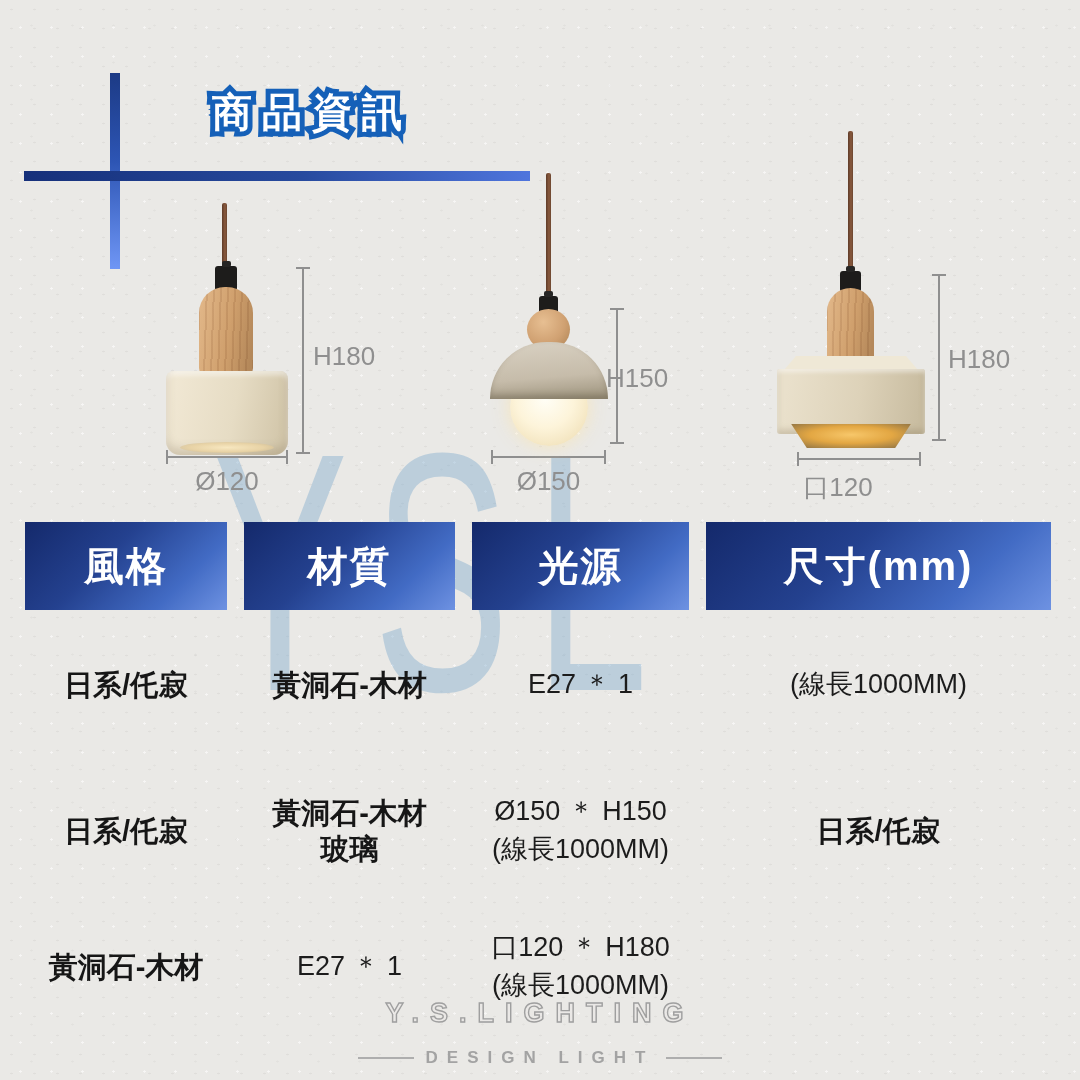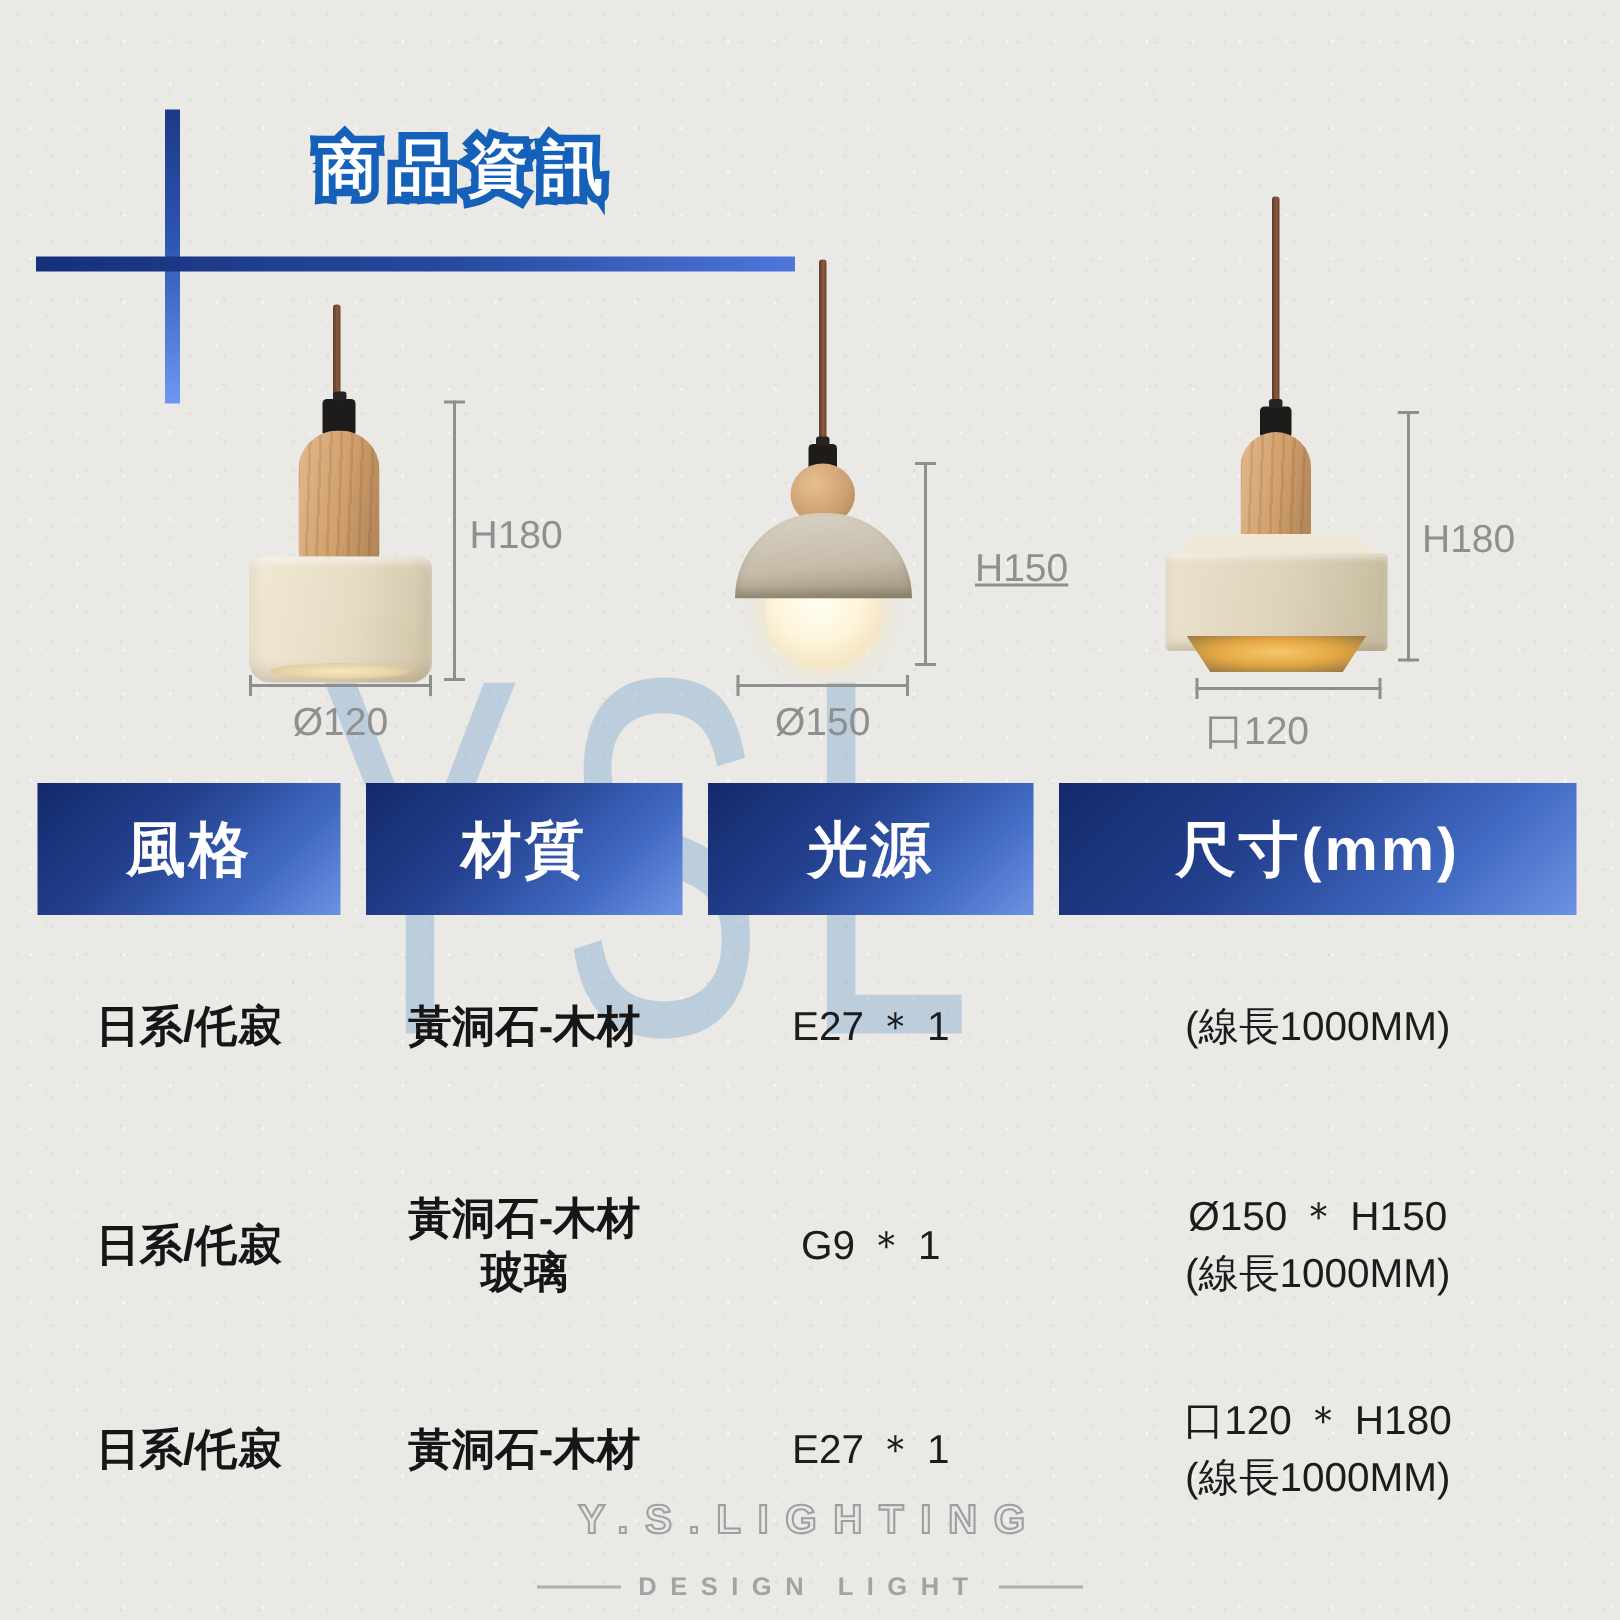--- a/index.html
+++ b/index.html
@@ -115,21 +115,21 @@
     <div class="dim-label center" style="left:166px;top:466px;width:122px;">Ø120</div>
   </div>
 
   <div>
     <div class="cord" style="left:546px;top:173px;height:128px;"></div>
     <div class="socket" style="left:539px;top:296px;width:19px;height:19px;"></div>
     <div class="wood ball" style="left:527px;top:309px;width:43px;height:41px;"></div>
     <div class="globe" style="left:510px;top:368px;width:78px;height:78px;"></div>
     <div class="dome" style="left:490px;top:342px;width:118px;height:57px;"></div>
     <div class="vdim" style="left:616px;top:308px;height:136px;"></div>
-    <div class="dim-label" style="left:650px;top:363px;text-decoration:underline;">H150</div>
+    <div class="dim-label" style="left:606px;top:363px;">H150</div>
     <div class="hdim" style="left:491px;top:456px;width:115px;"></div>
     <div class="dim-label center" style="left:491px;top:466px;width:115px;">Ø150</div>
   </div>
 
   <div>
     <div class="cord" style="left:848px;top:131px;height:145px;"></div>
     <div class="socket" style="left:840px;top:271px;width:21px;height:21px;"></div>
     <div class="wood bullet" style="left:827px;top:288px;width:47px;height:76px;"></div>
     <div class="cube" style="left:777px;top:356px;width:148px;height:92px;">
       <div class="cube-top"></div>
@@ -156,21 +156,20 @@
     <div class="td plain">E27 ＊ 1</div>
     <div class="td plain">
       <span>(線長1000MM)</span>
     </div>
 
     <div class="td strong">日系/仛寂</div>
     <div class="td strong">
       <span>黃洞石-木材</span>
       <span>玻璃</span>
     </div>
-    <div class="td plain">G9 ＊ 1</div>
     <div class="td plain">
       <span>Ø150 ＊ H150</span>
       <span>(線長1000MM)</span>
     </div>
 
     <div class="td strong">日系/仛寂</div>
     <div class="td strong">
       <span>黃洞石-木材</span>
       <span></span>
     </div>

